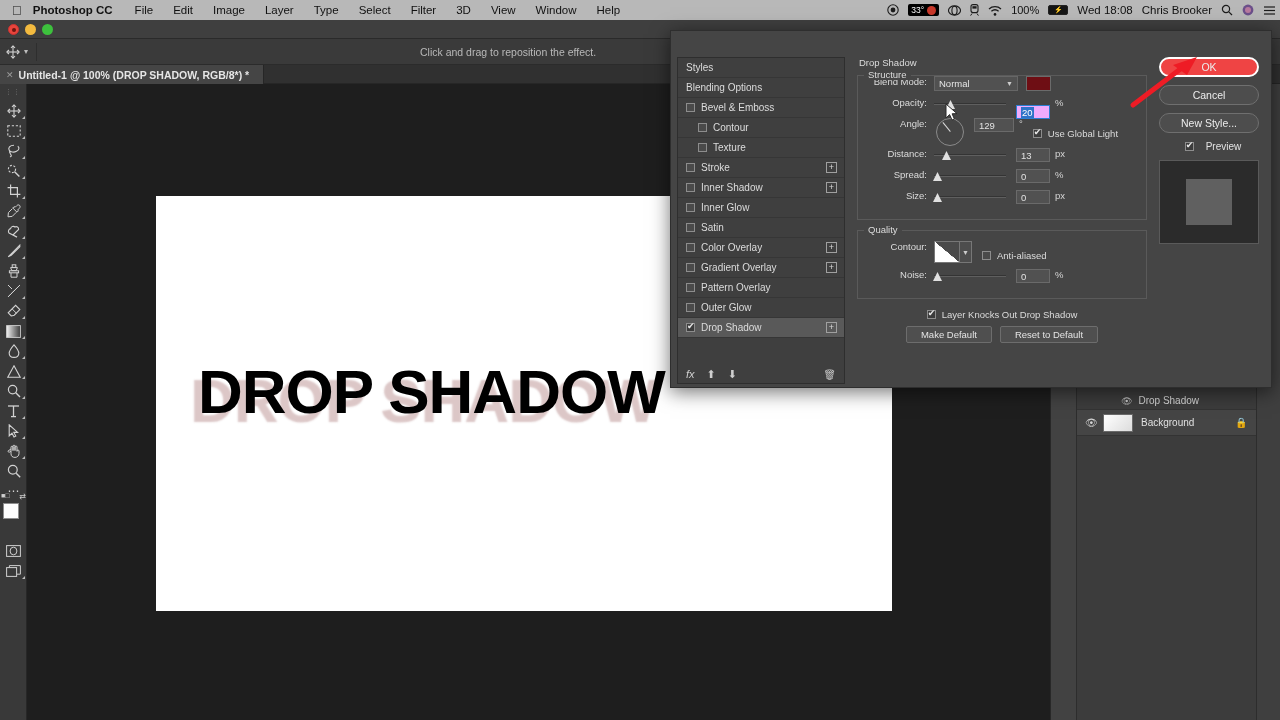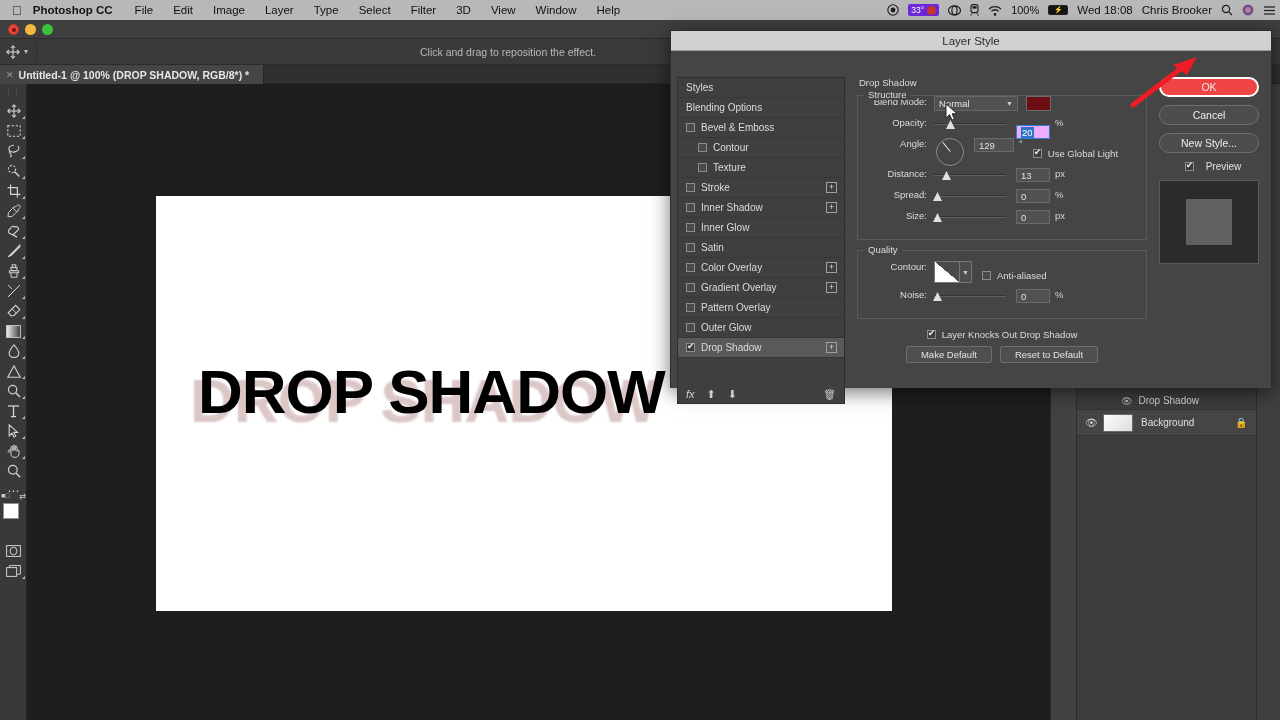--- a/index.html
+++ b/index.html
@@ -21,21 +21,21 @@
   }
   .macbar .apple { padding: 0 11px 0 12px; font-size: 13px; line-height: 1; }
   .macbar .appname { font-weight: bold; padding: 0 12px 0 0; }
   .macbar .mitem { padding: 0 10px; white-space: nowrap; }
   .macbar-right {
     position: absolute; right: 4px; top: 0; height: 20px;
     display: flex; align-items: center; gap: 9px; font-size: 11px;
   }
   .mb-ico { display: inline-flex; align-items: center; justify-content: center; }
   .temp-pill {
-    background: #6d28d9; color: #fff; border-radius: 2px;
+    background: #000000; color: #fff; border-radius: 2px;
     padding: 1px 3px; font-size: 8.5px; display: flex;
     align-items: center; gap: 3px; height: 12px;
   }
   .temp-dot { width: 9px; height: 9px; border-radius: 50%; background: #c8392b; }
   .batt {
     border: 1px solid #222; border-radius: 2px; width: 20px; height: 10px;
     display: flex; align-items: center; justify-content: center;
     font-size: 7px; background: #151515; color: #fff;
   }
   .mb-name { font-size: 11.5px; }
@@ -635,21 +635,20 @@
         </div>
       </div>
     </div>
 
     <div class="farstrip">
       <div class="fs-ico">⋮</div>
     </div>
   </div>
 
   <div class="dialog">
-    <div class="dlg-title">Layer Style</div>
     <div class="dlg-body">
 
       <div class="styles-col" id="styles-col">
           <div class="style-item">
             <span>Styles</span>
           </div>
           <div class="style-item">
             <span>Blending Options</span>
           </div>
           <div class="style-item">

